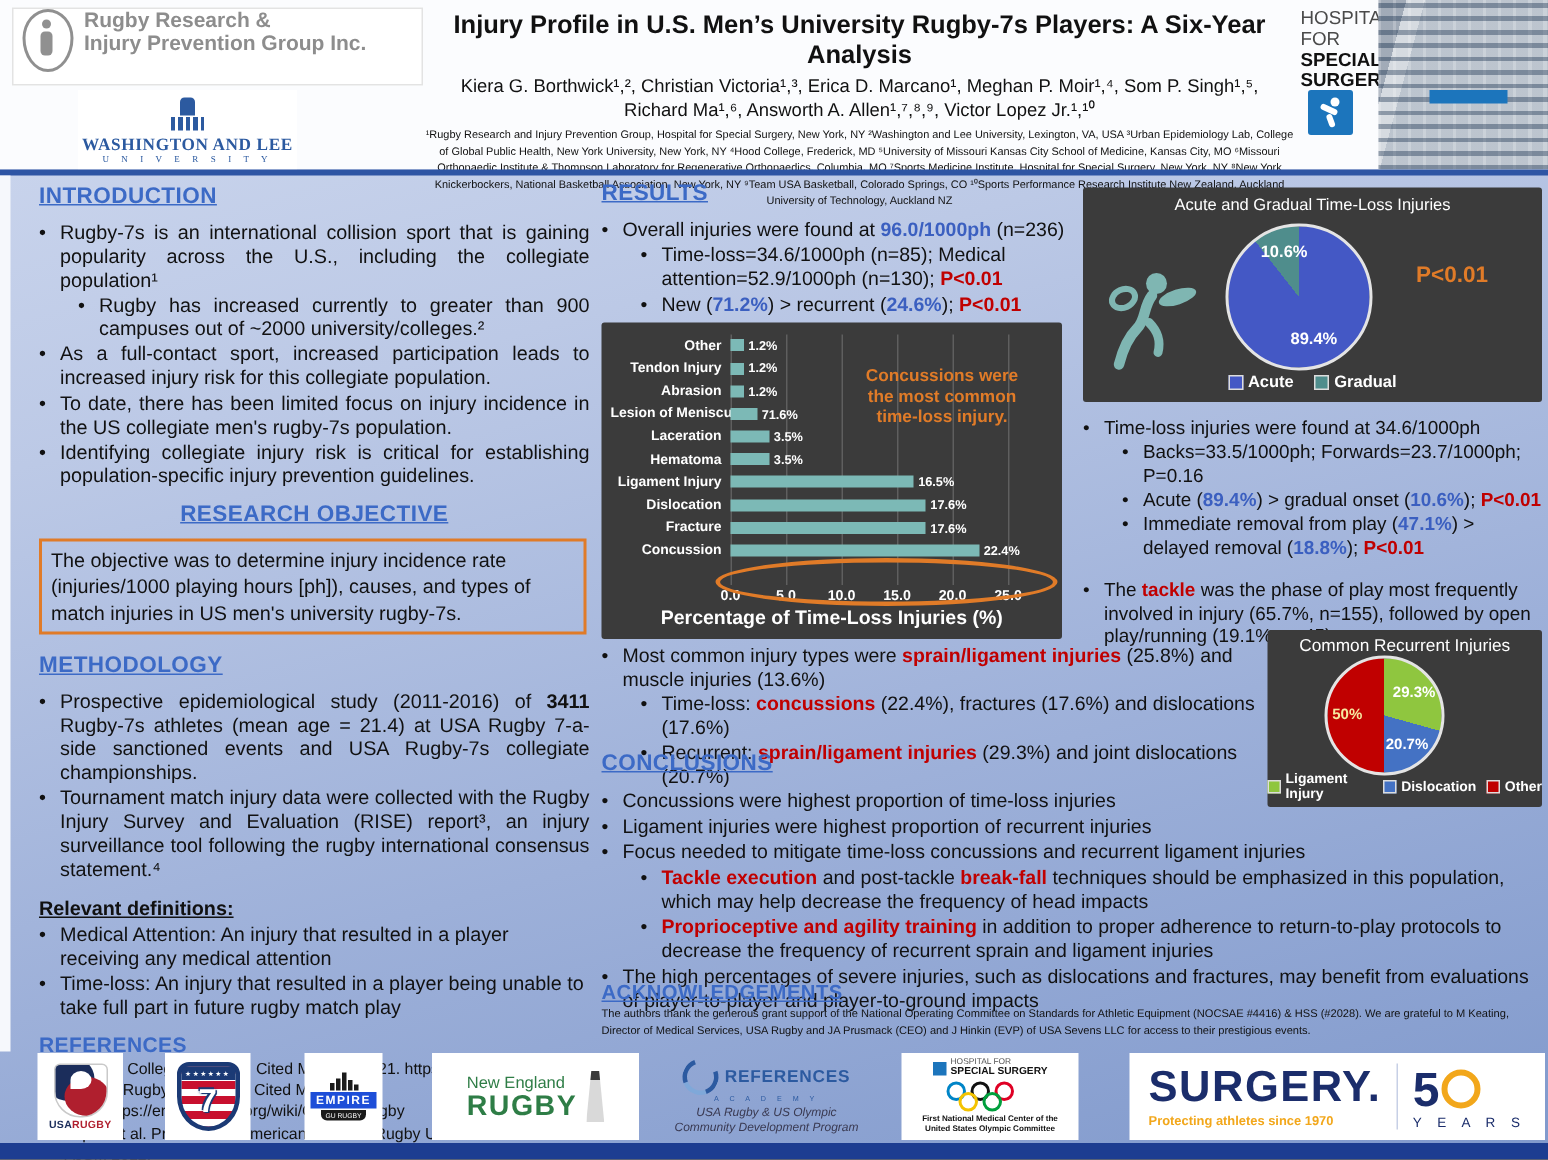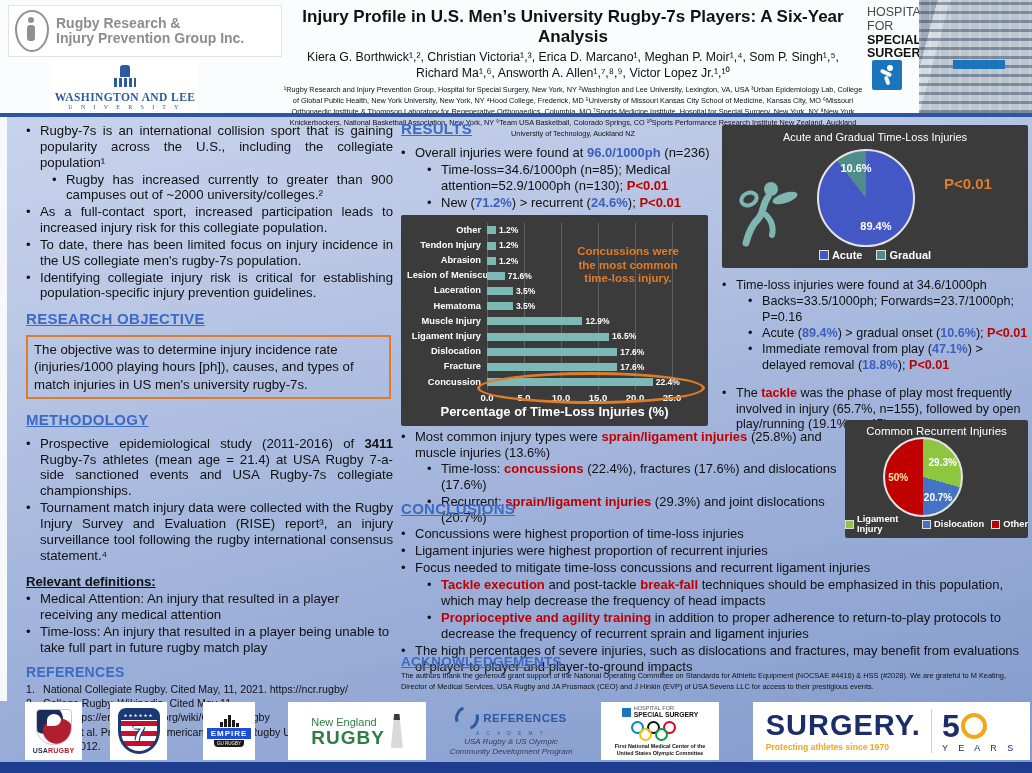--- a/index.html
+++ b/index.html
@@ -3,21 +3,21 @@
 <meta charset="utf-8">
 <style>
   html,body{margin:0;padding:0;background:#555;}
   .poster{position:relative;width:1032px;height:773px;overflow:hidden;
     font-family:"Liberation Sans",sans-serif;color:#111;
     background:linear-gradient(165deg,#cfd9ef 0%,#bcc9e6 30%,#9db0d9 65%,#8099cc 100%);}
   
   .header{position:absolute;left:0;top:0;width:1032px;height:113px;background:#fbfcfe;}
   .header-rule{position:absolute;left:0;top:113px;width:1032px;height:4px;background:#2e55a4;}
   .rripg{position:absolute;left:8px;top:5px;width:274px;height:52px;background:#fff;border:1px solid #e3e3e3;
-    display:flex;align-items:center;gap:7px;padding:0 6px;box-sizing:border-box;}
+    display:flex;gap:7px;padding:0 6px;box-sizing:border-box;}
   .rripg-icon{width:30px;height:38px;border:2px solid #909090;border-radius:50% 50% 50% 50%/46% 46% 54% 54%;
     position:relative;flex:none;}
   .rripg-icon:before{content:"";position:absolute;left:11px;top:5px;width:6px;height:6px;border-radius:50%;background:#909090;}
   .rripg-icon:after{content:"";position:absolute;left:10px;top:13px;width:8px;height:16px;border-radius:3px;background:#909090;}
   .rripg-text{color:#8d8d8d;font-weight:bold;font-size:14px;line-height:1.08;}
   .wlu{position:absolute;left:52px;top:60px;width:146px;height:53px;background:#fff;
     display:flex;flex-direction:column;align-items:center;justify-content:flex-end;padding-bottom:3px;box-sizing:border-box;}
   .wlu-glyph{width:26px;height:24px;position:relative;margin-bottom:2px;}
   .wlu-glyph .cupola{position:absolute;left:8px;top:0;width:10px;height:12px;background:#2c5aa0;border-radius:3px 3px 0 0;}
   .wlu-glyph .cols{position:absolute;left:2px;top:13px;width:22px;height:9px;
@@ -193,20 +193,21 @@
       <rect x="9" y="12" width="4" height="9" rx="2" fill="#fff" transform="rotate(-20 11 16)"></rect>
     </svg>
   </div>
   <div class="building">
     <div class="building-sign"></div>
   </div>
   <div class="header-rule"></div>
   <div class="left-edge"></div>
 
   <div class="col-left">
+    <div class="sec-h">INTRODUCTION</div>
     <div class="bullets justify">
         <div class="bullet">
           <span class="mk">•</span>
           <span class="btext"><span>Rugby-7s is an international collision sport that is gaining popularity across the U.S., including the collegiate population¹</span></span>
         </div>
         <div class="bullet indent1">
           <span class="mk">•</span>
           <span class="btext"><span>Rugby has increased currently to greater than 900 campuses out of ~2000 university/colleges.²</span></span>
         </div>
         <div class="bullet">
@@ -215,21 +216,21 @@
         </div>
         <div class="bullet">
           <span class="mk">•</span>
           <span class="btext"><span>To date, there has been limited focus on injury incidence in the US collegiate men's rugby-7s population.</span></span>
         </div>
         <div class="bullet">
           <span class="mk">•</span>
           <span class="btext"><span>Identifying collegiate injury risk is critical for establishing population-specific injury prevention guidelines.</span></span>
         </div>
       </div>
-    <div class="sec-h" style="margin-top:9px;">RESEARCH OBJECTIVE</div>
+    <div class="sec-h" style="margin-top:9px;text-align:center;">RESEARCH OBJECTIVE</div>
     <div class="objective-box">The objective was to determine injury incidence rate (injuries/1000 playing hours [ph]), causes, and types of match injuries in US men's university rugby-7s.</div>
     <div class="sec-h" style="margin-top:12px;">METHODOLOGY</div>
     <div class="bullets justify">
         <div class="bullet">
           <span class="mk">•</span>
           <span class="btext"><span>Prospective epidemiological study (2011-2016) of </span><span class="c-bold">3411</span><span> Rugby-7s athletes (mean age = 21.4) at USA Rugby 7-a-side sanctioned events and USA Rugby-7s collegiate championships.</span></span>
         </div>
         <div class="bullet">
           <span class="mk">•</span>
           <span class="btext"><span>Tournament match injury data were collected with the Rugby Injury Survey and Evaluation (RISE) report³, an injury surveillance tool following the rugby international consensus statement.⁴</span></span>
@@ -322,27 +323,20 @@
             <div class="bar-cell">
               <div class="bar" style="width: 14%; background: rgb(124, 185, 182);"></div>
               <span class="bar-val">3.5%</span>
             </div>
           </div>
           <div class="bar-row">
             <div class="bar-lab">Hematoma</div>
             <div class="bar-cell">
               <div class="bar" style="width: 14%; background: rgb(124, 185, 182);"></div>
               <span class="bar-val">3.5%</span>
-            </div>
-          </div>
-          <div class="bar-row">
-            <div class="bar-lab">Muscle Injury</div>
-            <div class="bar-cell">
-              <div class="bar" style="width: 51.6%; background: rgb(124, 185, 182);"></div>
-              <span class="bar-val">12.9%</span>
             </div>
           </div>
           <div class="bar-row">
             <div class="bar-lab">Ligament Injury</div>
             <div class="bar-cell">
               <div class="bar" style="width: 66%; background: rgb(124, 185, 182);"></div>
               <span class="bar-val">16.5%</span>
             </div>
           </div>
           <div class="bar-row">

